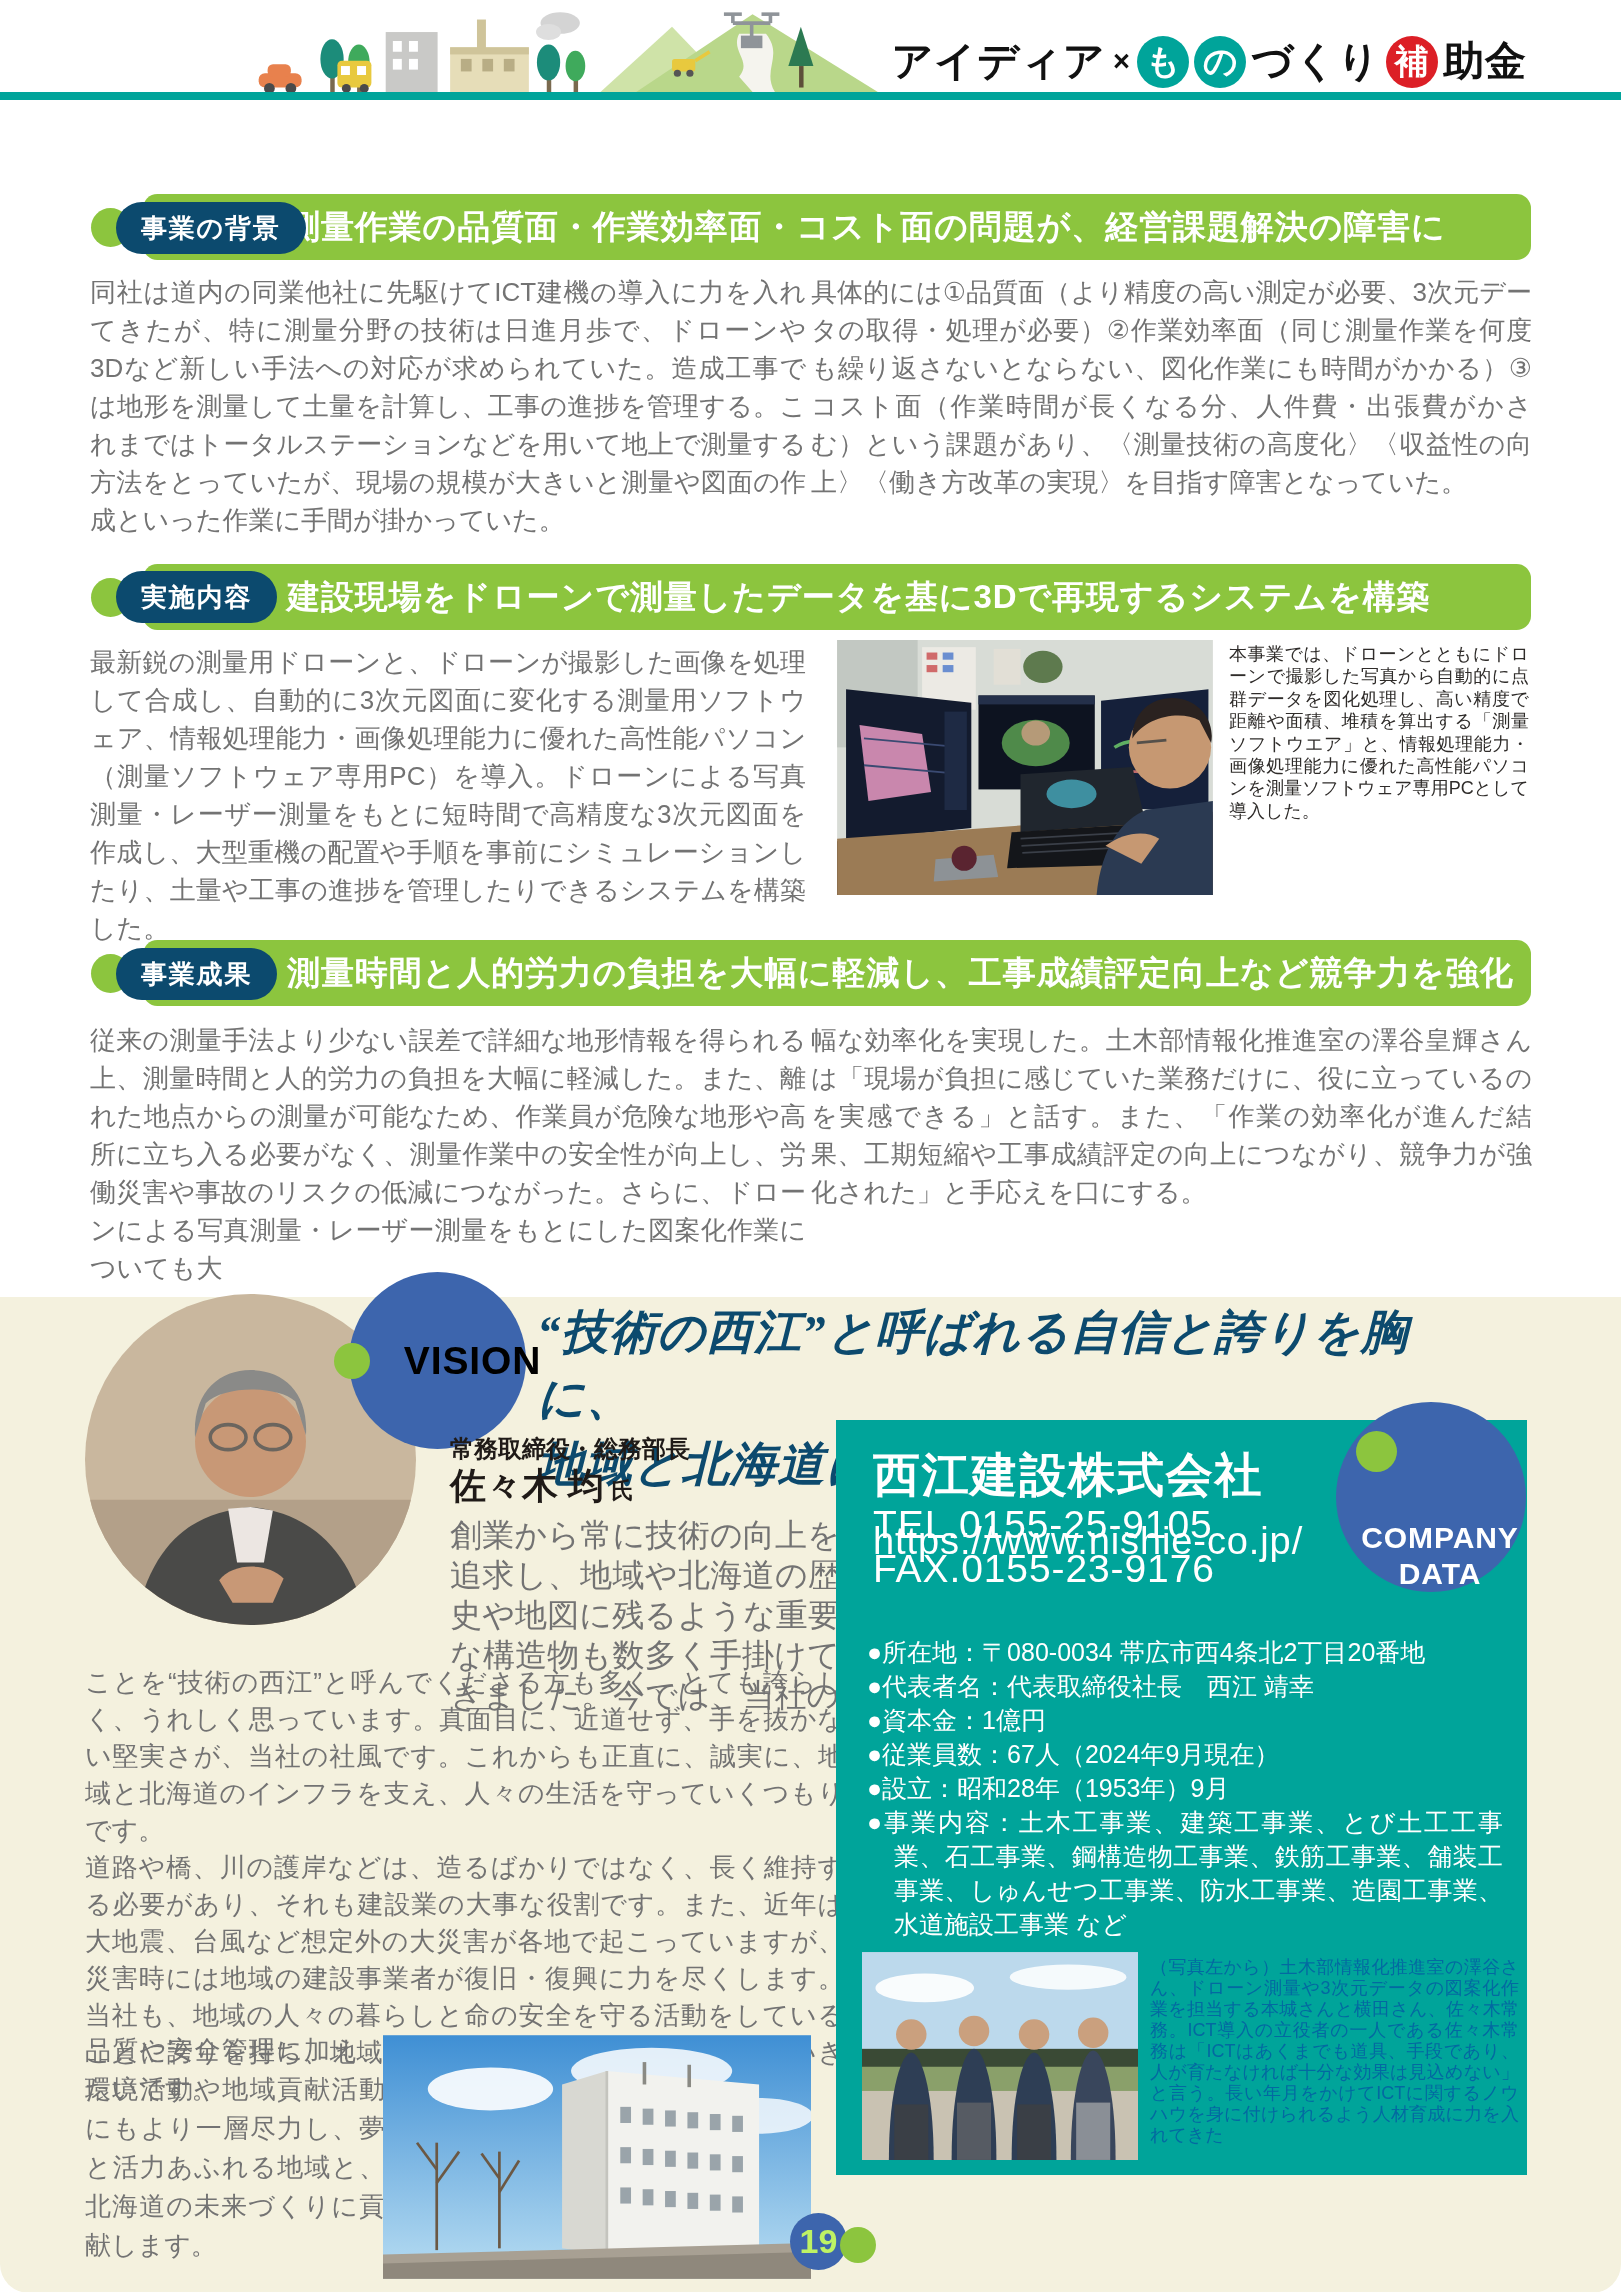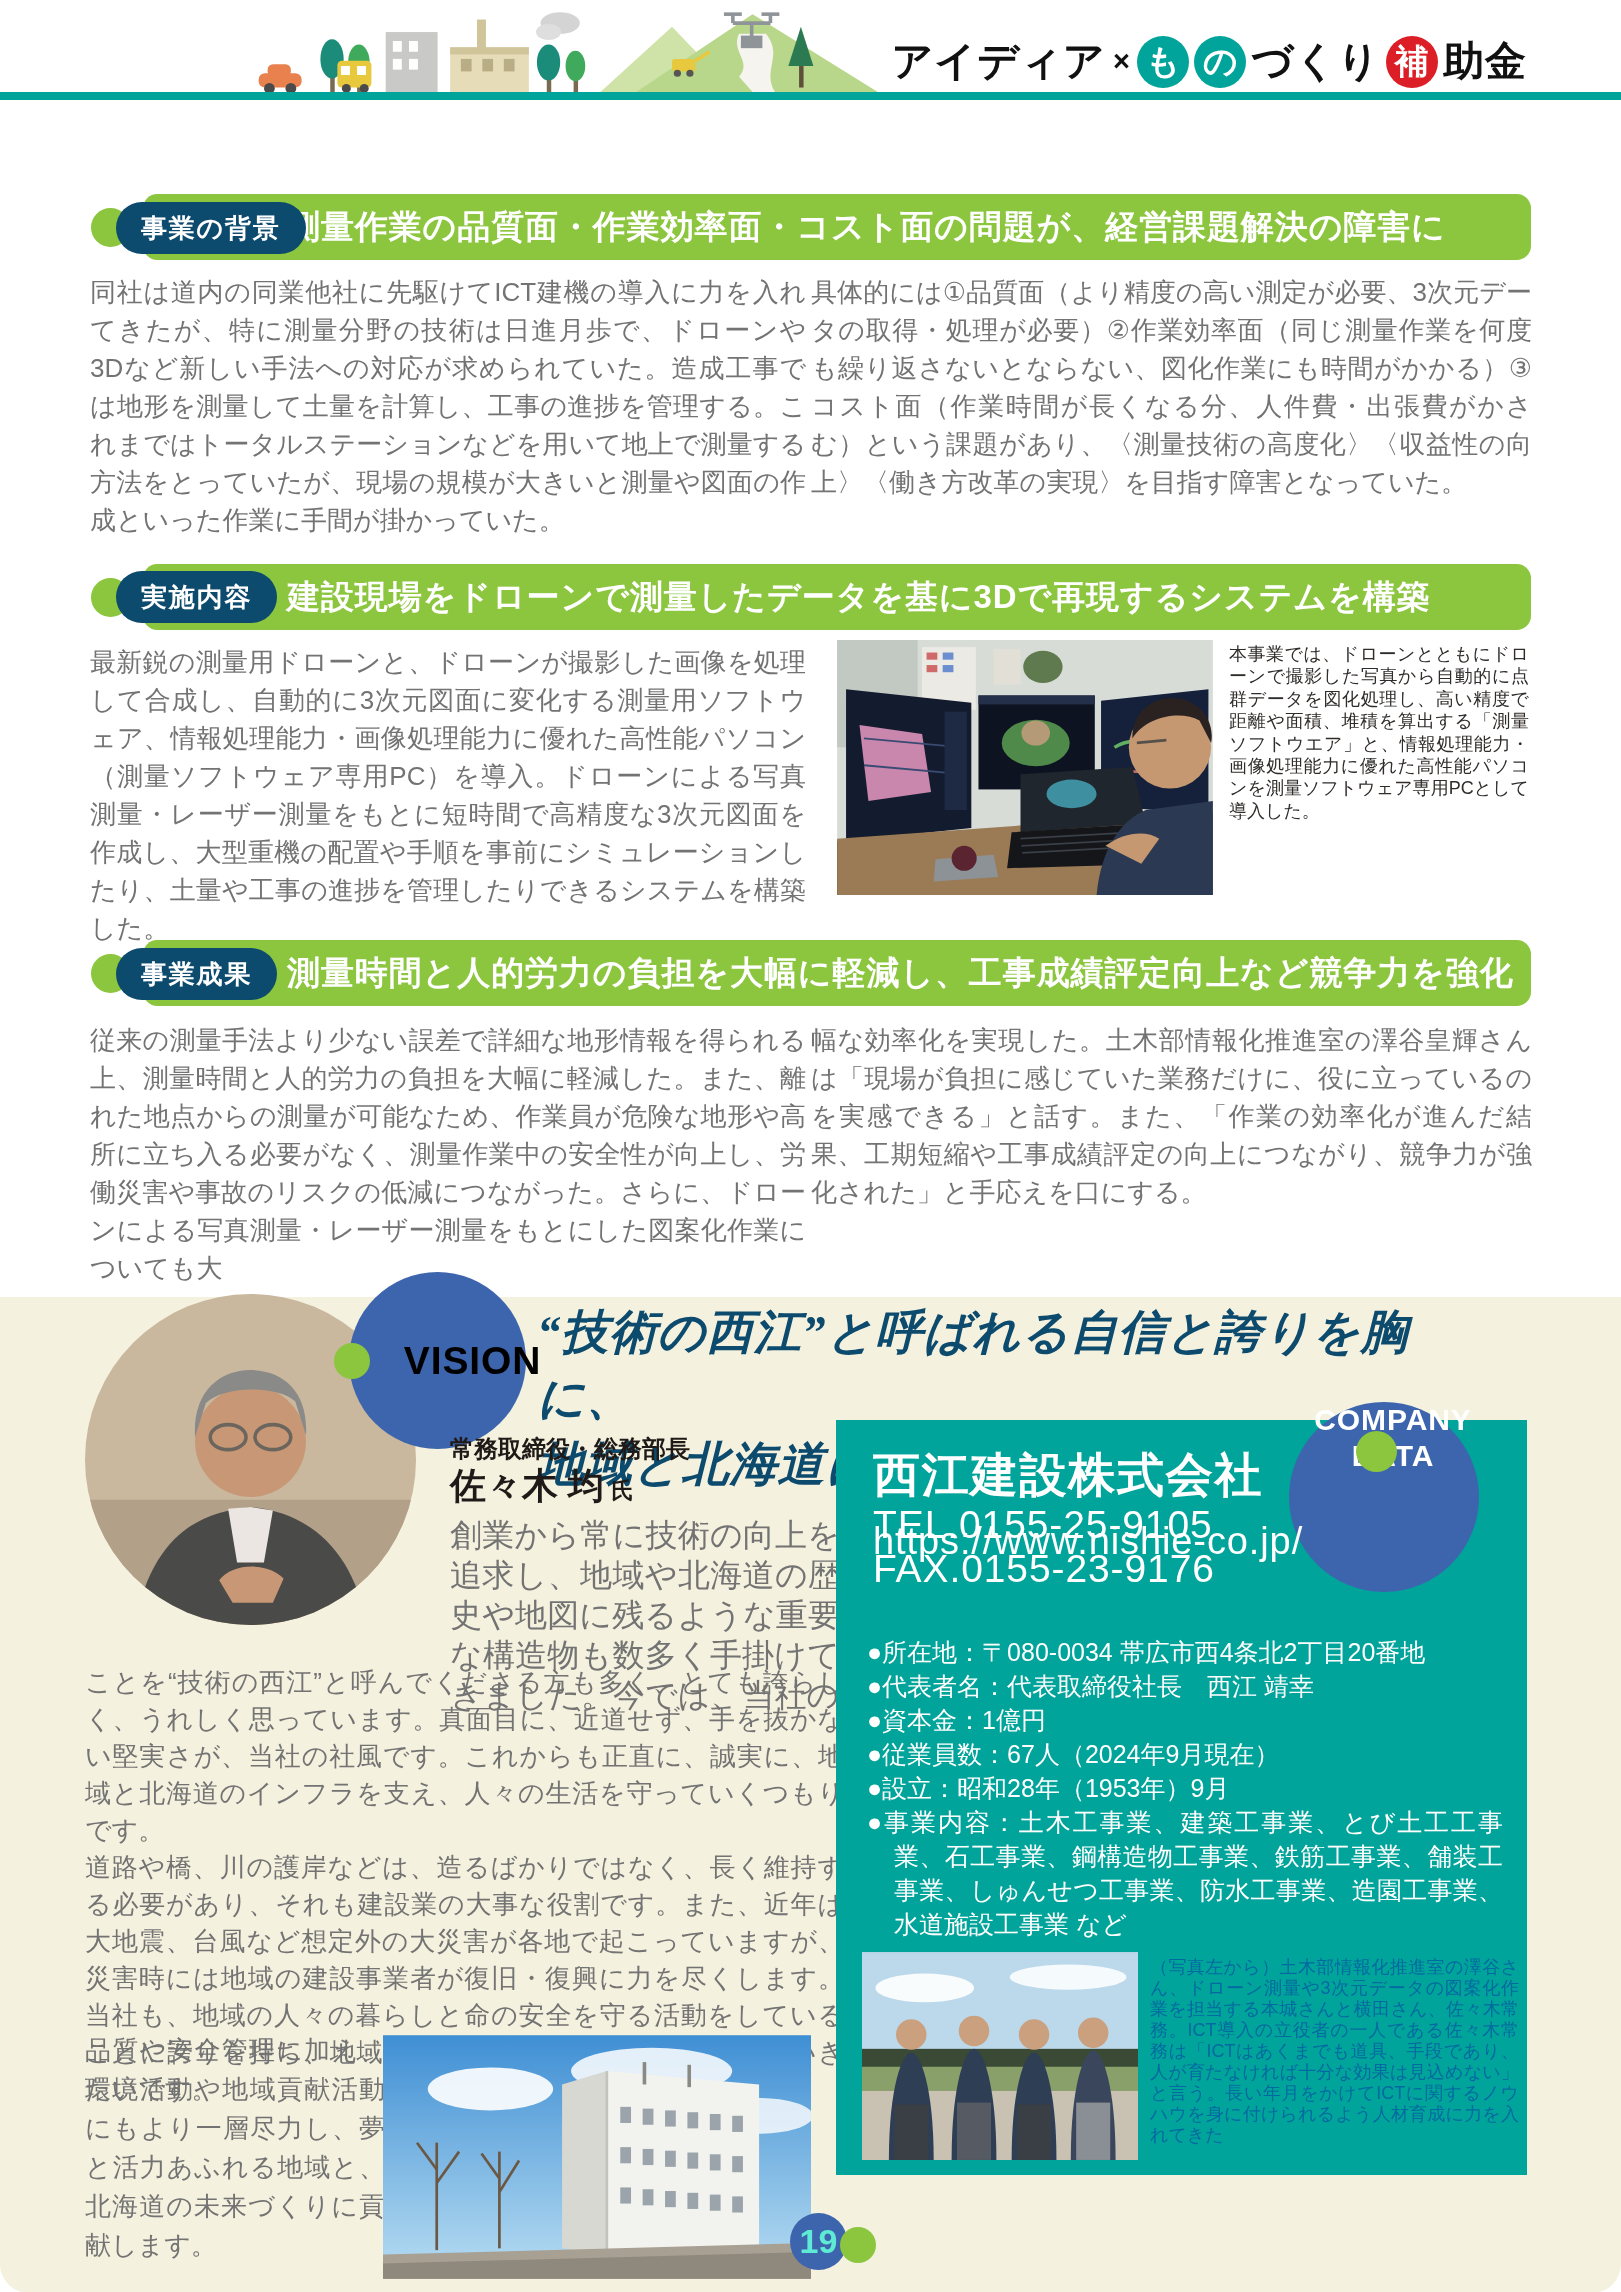--- a/index.html
+++ b/index.html
@@ -40,42 +40,42 @@
            font-size:47px;line-height:66px;font-weight:700;color:#0c4a6e;letter-spacing:0.9px;font-style:italic;}
   .v-ptitle{position:absolute;left:450px;top:1433px;font-size:24px;font-weight:700;color:#1f1a17;}
   .v-pname{position:absolute;left:450px;top:1462px;font-size:36px;font-weight:700;color:#1f1a17;}
   .v-hon{font-size:22.4px;font-weight:700;margin-left:7.2px;}
   .v-para1{position:absolute;left:450px;top:1515px;width:390px;font-size:32px;line-height:40px;}
   .v-para23{position:absolute;left:85px;top:1664px;width:759px;font-size:26px;line-height:37px;}
   .v-para4{position:absolute;left:85px;top:2031px;width:300px;font-size:26px;line-height:39px;}
 
   
   .cd-box{position:absolute;left:836px;top:1420px;width:691px;height:755px;background:#00a49a;}
-  .cd-circle{position:absolute;left:1289px;top:1402px;width:190px;height:190px;border-radius:50%;background:#3d65ad;
-             display:flex;flex-direction:column;align-items:center;justify-content:flex-start;padding-left:18px;box-sizing:border-box;}
+  .cd-circle{position:absolute;left:1336px;top:1402px;width:190px;height:190px;border-radius:50%;background:#3d65ad;
+             display:flex;flex-direction:column;align-items:center;justify-content:flex-end;padding-left:18px;box-sizing:border-box;}
   .cd-circle-dot{position:absolute;left:1356px;top:1431px;width:41px;height:41px;border-radius:50%;background:#8cc53e;}
   .cd-badge-line{color:#fff;font-size:30px;font-weight:700;line-height:36px;letter-spacing:0.9px;}
   .cd-name{position:absolute;left:873px;top:1444px;font-size:47px;font-weight:700;color:#fff;letter-spacing:1.8px;}
   .cd-tel{position:absolute;left:873px;top:1503px;font-size:39px;color:#fff;letter-spacing:0.9px;}
   .cd-fax{position:absolute;left:873px;top:1547px;font-size:39px;color:#fff;letter-spacing:0.9px;}
   .cd-url{position:absolute;left:873px;top:1520px;font-size:38px;color:#fff;letter-spacing:0.9px;}
   .cd-details{position:absolute;left:867px;top:1635px;width:636px;color:#fff;}
   .cd-item{font-size:25px;line-height:34px;text-align:justify;padding-left:27px;text-indent:-27px;}
   .cd-caption{position:absolute;left:1150px;top:1957px;width:369px;color:#0369a1;font-size:18px;line-height:21px;text-align:justify;}
 
   
   .photo{display:block;}
   .ws-photo{position:absolute;left:837px;top:640px;width:376px;height:255px;}
   .ws-cap{position:absolute;left:1229px;top:643px;width:300px;}
   .bldg-photo{position:absolute;left:383px;top:2035px;width:428px;height:244px;}
   .team-photo{position:absolute;left:862px;top:1952px;width:276px;height:208px;}
 
   
   .pg-blue{position:absolute;left:790px;top:2213px;width:57px;height:57px;border-radius:50%;background:#3d65ad;
-           display:flex;align-items:center;justify-content:center;color:#5eead4;font-size:34px;font-weight:700;}
+           display:flex;align-items:center;justify-content:center;color:#bef264;font-size:34px;font-weight:700;}
   .pg-green{position:absolute;left:840px;top:2227px;width:36px;height:36px;border-radius:50%;background:#8cc53e;}
 </style>
 </head>
 <body>
 
 <div class="page">
 
   <svg class="abs" style="left:251px;top:7.2px;" width="681" height="85" viewBox="0 0 760 95">
     <ellipse cx="345" cy="18" rx="22" ry="12" fill="#d4d4d4"></ellipse>
     <ellipse cx="332" cy="28" rx="14" ry="9" fill="#dedede"></ellipse>

